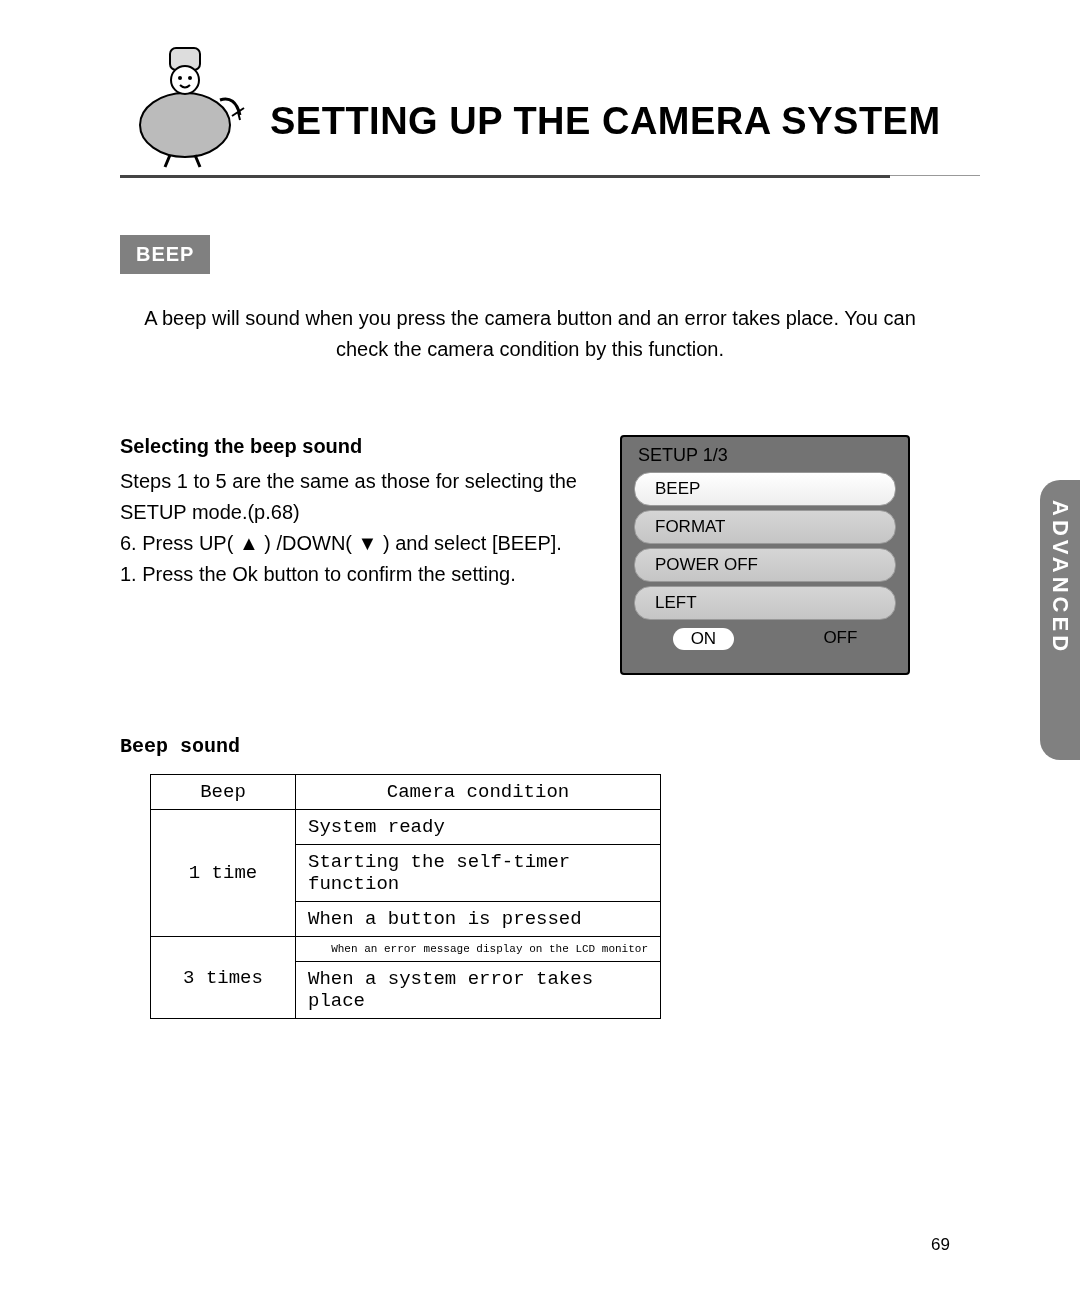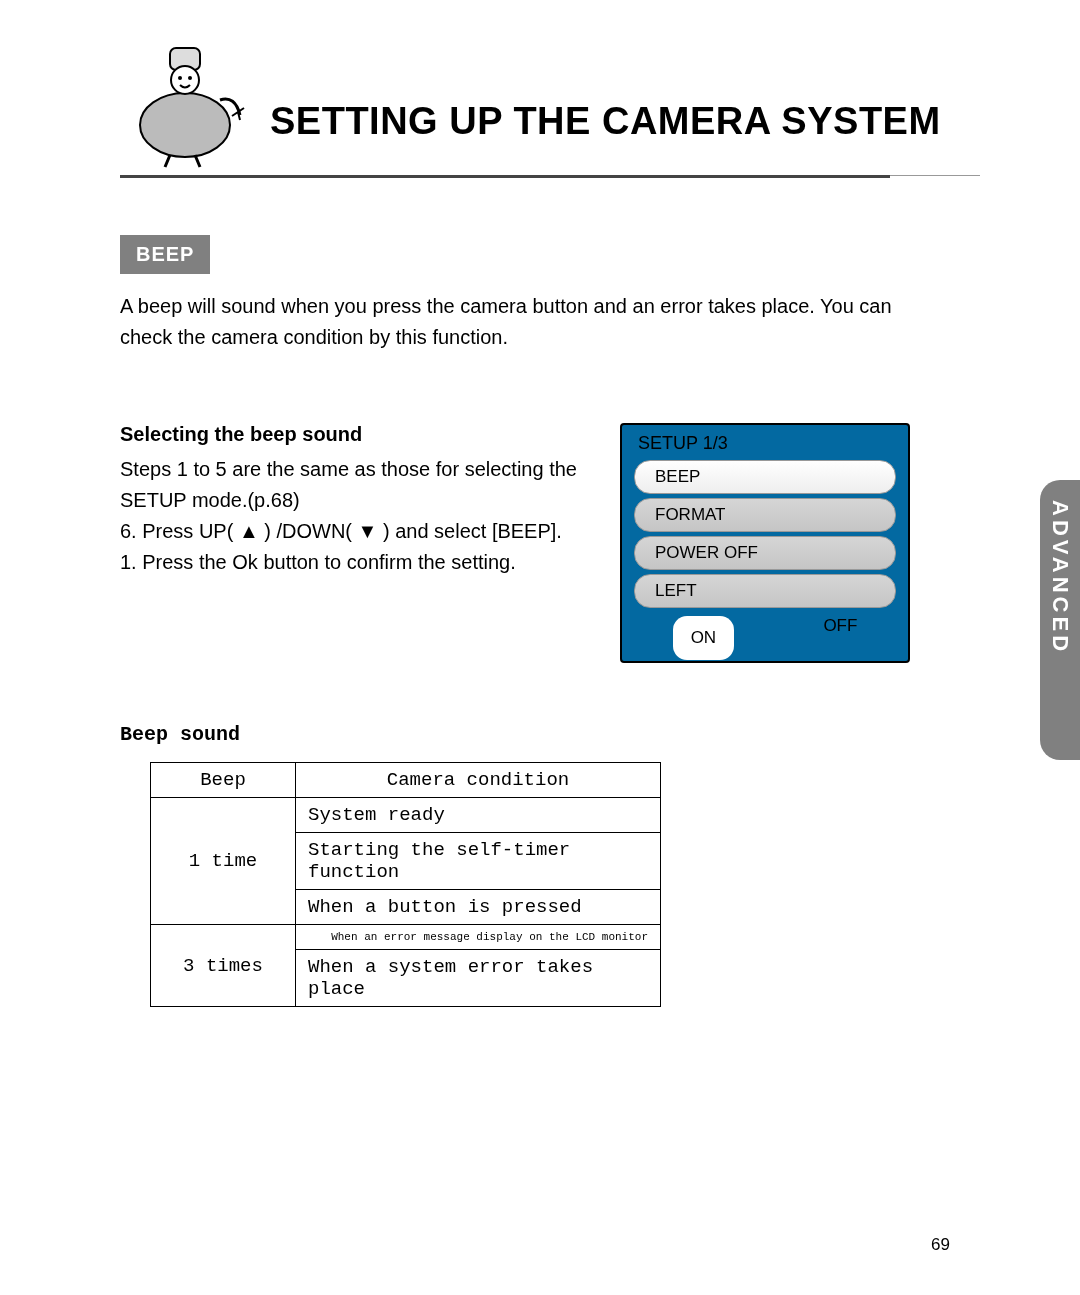--- a/index.html
+++ b/index.html
@@ -6,35 +6,35 @@
   body{width:1080px;height:1295px;position:relative;font-family:Arial,Helvetica,sans-serif;color:#000;}
   .page{position:absolute;left:120px;top:30px;width:850px;}
   
   .hdr{position:relative;height:160px;}
   .mascot{position:absolute;left:0;top:0;width:140px;height:140px;}
   .title{position:absolute;left:150px;top:70px;font-size:38px;font-weight:bold;letter-spacing:.5px;}
   .rule-dark{position:absolute;left:0;top:145px;width:770px;height:3px;background:#444;}
   .rule-ext{position:absolute;left:770px;top:145px;width:90px;height:1px;background:#999;}
   
   .badge{display:inline-block;background:#808080;color:#fff;font-weight:bold;font-size:20px;padding:8px 16px;margin-top:45px;letter-spacing:1px;}
-  .intro{font-size:20px;line-height:1.55;margin-top:17px;width:820px;}
+  .intro{font-size:20px;line-height:1.55;margin-top:29px;width:820px;text-align:center;}
   
   .cols{display:flex;margin-top:70px;gap:20px;}
   .colL{flex:0 0 480px;}
   .colR{flex:0 0 300px;}
   .sub{font-weight:bold;font-size:20px;margin-bottom:8px;}
   .steps{font-size:20px;line-height:1.55;}
   
-  .lcd{border:2px solid #000;border-radius:4px;background:#0369a1;width:290px;height:240px;padding:8px 6px 6px;box-sizing:border-box;position:relative;}
+  .lcd{border:2px solid #000;border-radius:4px;background:#737373;width:290px;height:240px;padding:8px 6px 6px;box-sizing:border-box;position:relative;}
   .lcd-title{font-size:18px;margin:0 0 6px 10px;color:#000;}
   .opt{background:linear-gradient(#d5d5d5,#c5c5c5);border-radius:16px;height:32px;line-height:32px;font-size:17px;padding-left:20px;margin:4px 6px;border:1px solid #999;}
   .opt.sel{background:linear-gradient(#fff,#eee);}
   .lcd-bottom{display:flex;justify-content:space-around;margin-top:8px;}
   .lcd-bottom span{display:inline-block;font-size:17px;}
-  .pill-on{background:#fff;border-radius:14px;padding:12px 18px;}
+  .pill-on{background:#fff;border-radius:14px;padding:1px 18px;}
   
   .tab{position:absolute;right:0;top:480px;width:40px;height:280px;background:#808080;color:#fff;border-radius:20px 0 0 20px;display:flex;align-items:flex-start;justify-content:center;}
   .tab span{writing-mode:vertical-rl;font-size:22px;font-weight:bold;letter-spacing:4px;margin-top:20px;}
   
   .tblwrap{margin-top:60px;font-family:Liberation Mono, monospace;}
   table{border-collapse:collapse;margin-top:16px;margin-left:30px;}
   td{border:1px solid #000;font-size:19px;padding:6px 12px;vertical-align:middle;}
   td.c{ text-align:center;}
   td.s{font-size:11px;text-align:right;}
   .pgnum{position:absolute;right:130px;bottom:40px;font-size:17px;margin-left:44px;}

